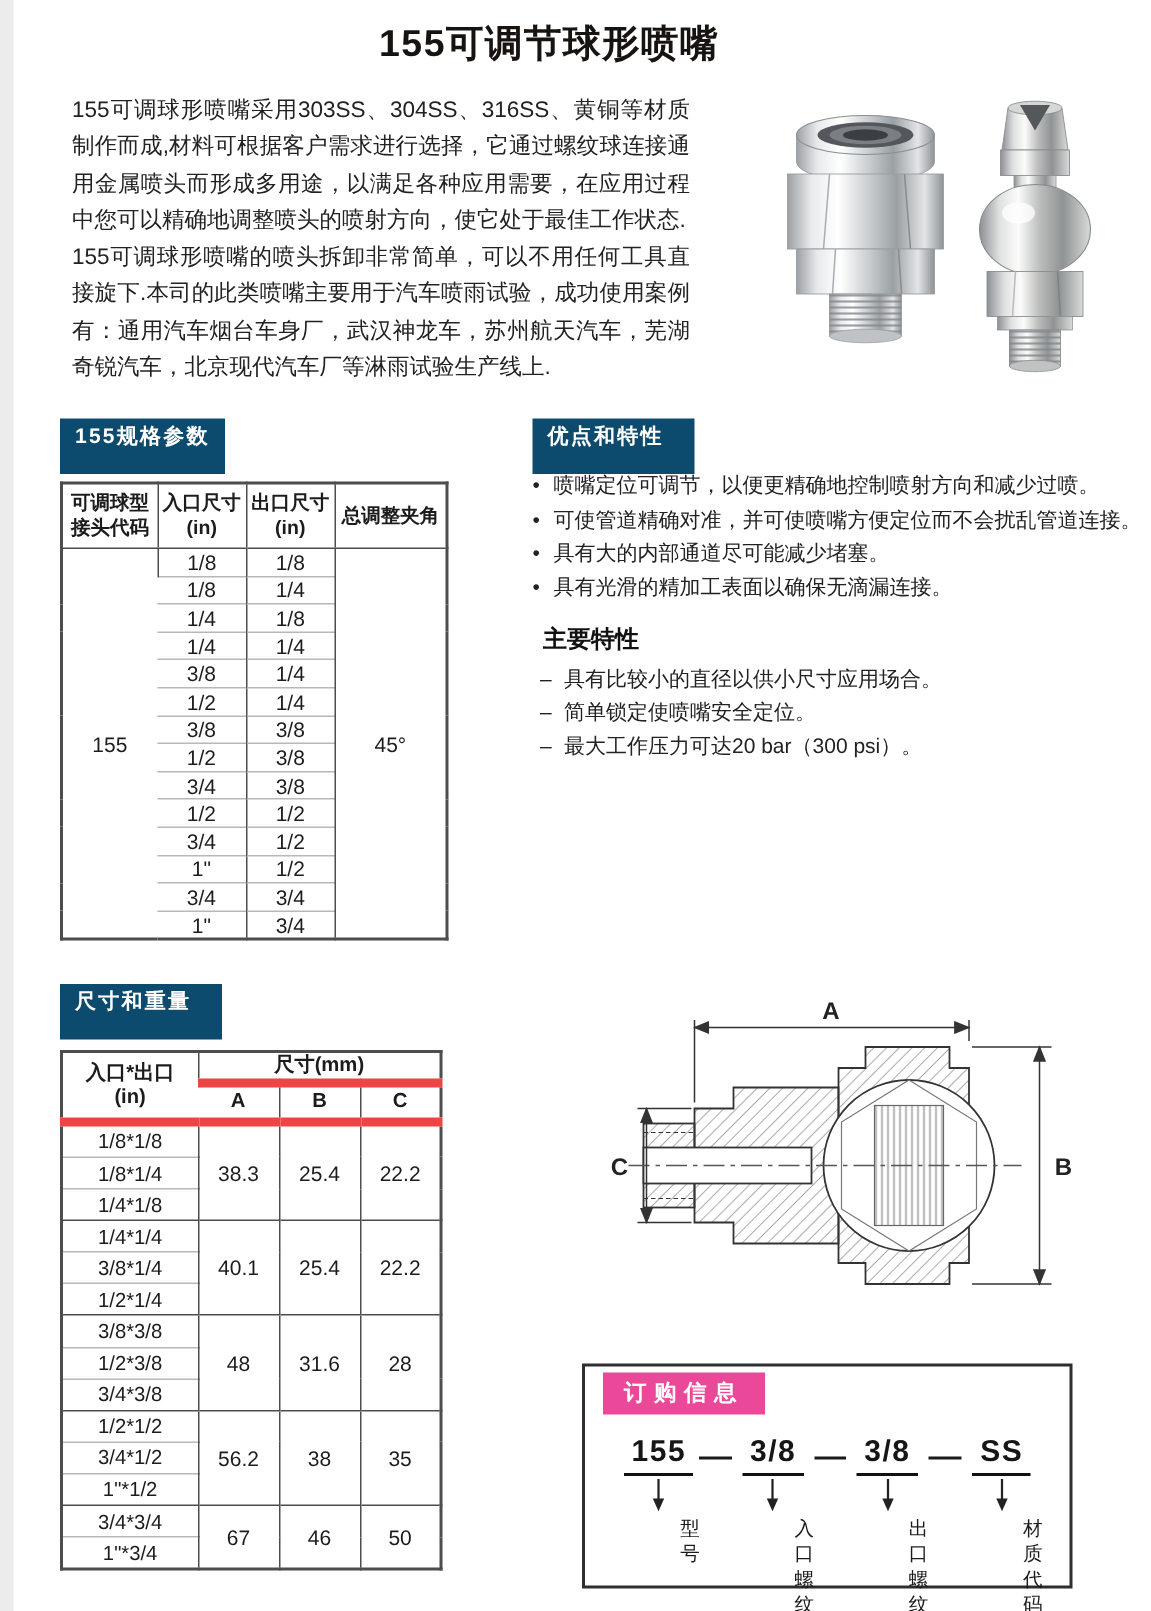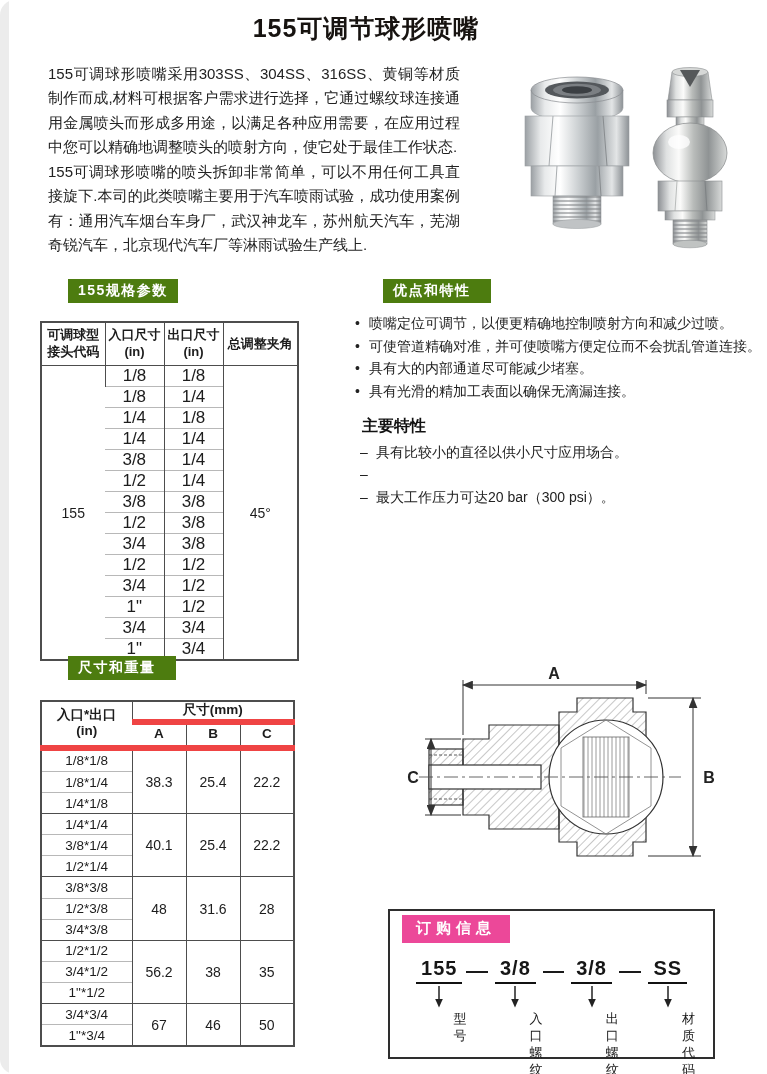--- a/index.html
+++ b/index.html
@@ -1,53 +1,52 @@
 <!DOCTYPE html>
 <html><head>
 <meta charset="utf-8">
 <style>
   html,body{margin:0;padding:0;background:#fff;}
   .page{
     position:relative;width:767px;height:1074px;background:#ffffff;
     font-family:"Liberation Sans","DejaVu Sans",sans-serif;color:#1c1c1c;
     overflow:hidden;
-    border-radius:15px;
   }
   .edge-strip{position:absolute;left:0;top:0;width:9px;height:100%;background:#ececec;}
   .pre{white-space:pre-line;margin-left:37px;}
 
   
   .doc-title{
     position:absolute;top:12px;left:0;width:732px;text-align:center;
     font-size:25px;font-weight:bold;letter-spacing:1px;color:#171310;
   }
 
   
   .intro{position:absolute;left:48px;top:62px;width:412px;font-size:15px;line-height:1.63;text-align:justify;color:#222;}
   .intro p{margin:0;}
 
   
   .sec-bar{
-    position:absolute;background:#4d7c0f;color:#ffffff;
+    position:absolute;background:#0c4a6e;color:#ffffff;
     font-size:14px;font-weight:bold;letter-spacing:1.5px;
-    padding:3px 10px 3px 10px;min-width:88px;box-sizing:content-box;margin-left:28px;
+    padding:3px 10px 16px 10px;min-width:88px;box-sizing:content-box;
   }
   .bar-spec{left:40px;top:279px;}
   .bar-feat{left:355px;top:279px;}
   .bar-dim{left:40px;top:656px;}
 
   
   table{border-collapse:collapse;table-layout:fixed;}
   th,td{padding:0;text-align:center;vertical-align:middle;}
 
   
   .spec-table{position:absolute;left:40px;top:321px;width:257px;font-size:13px;border:2px solid #4d4d4d;}
   .spec-table th{font-weight:bold;height:42px;border-bottom:1px solid #4d4d4d;line-height:1.3;}
   .spec-table th+th,.spec-table td+td{border-left:1px solid #4d4d4d;}
-  .spec-table tbody td{height:17.6px;font-size:17px;}
+  .spec-table tbody td{height:17.6px;font-size:14px;}
   .spec-table tbody tr+tr td{border-top:1px solid #b8b8b8;}
   .spec-table td.merged{font-size:14px;}
 
   
   .dim-table{position:absolute;left:40px;top:700px;width:253px;font-size:13.5px;border:2px solid #4d4d4d;}
   .dim-table th{font-weight:bold;border-bottom:6px solid #ef4444;line-height:1.25;}
   .dim-table .h1{height:20px;}
   .dim-table .h2 th{height:20px;}
   .dim-table th+th,.dim-table td+td{border-left:1px solid #4d4d4d;}
   .dim-table tbody td{height:20.1px;margin-top:35px;}
@@ -254,20 +253,21 @@
   </ul>
 
   <div class="key-title">主要特性</div>
   <ul class="key-list">
     <li>
         <span class="mark">–</span>
         <span>具有比较小的直径以供小尺寸应用场合。</span>
       </li>
     <li>
         <span class="mark">–</span>
+        <span>简单锁定使喷嘴安全定位。</span>
       </li>
     <li>
         <span class="mark">–</span>
         <span>最大工作压力可达20 bar（300 psi）。</span>
       </li>
   </ul>
 
   <div class="sec-bar bar-dim">尺寸和重量</div>
 
   <table class="dim-table">

